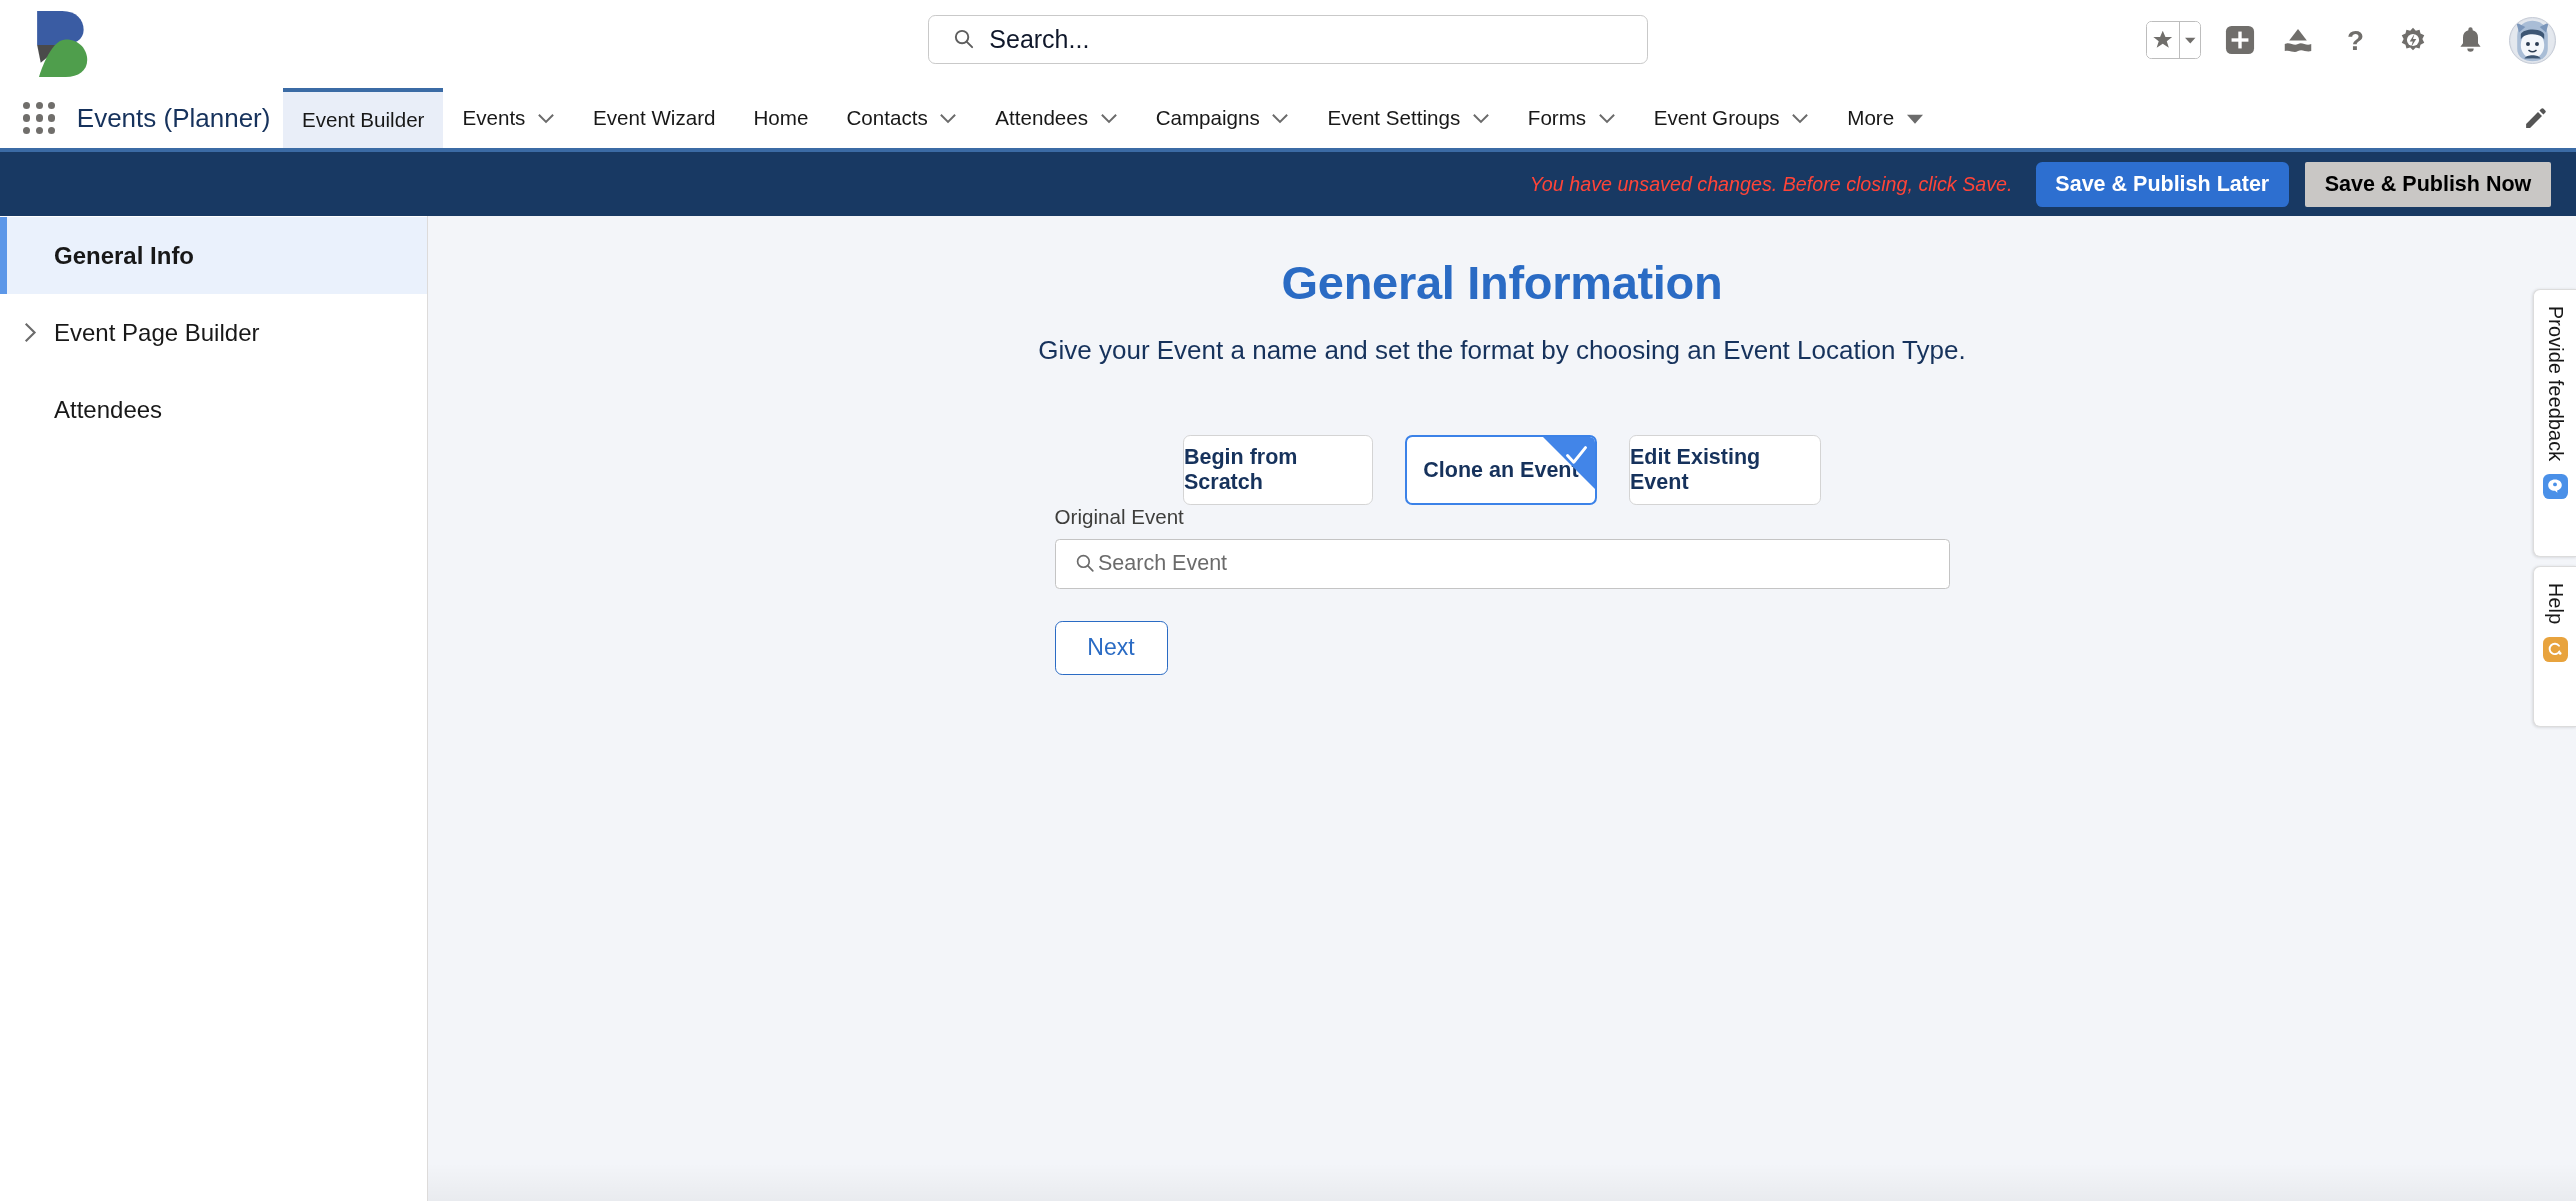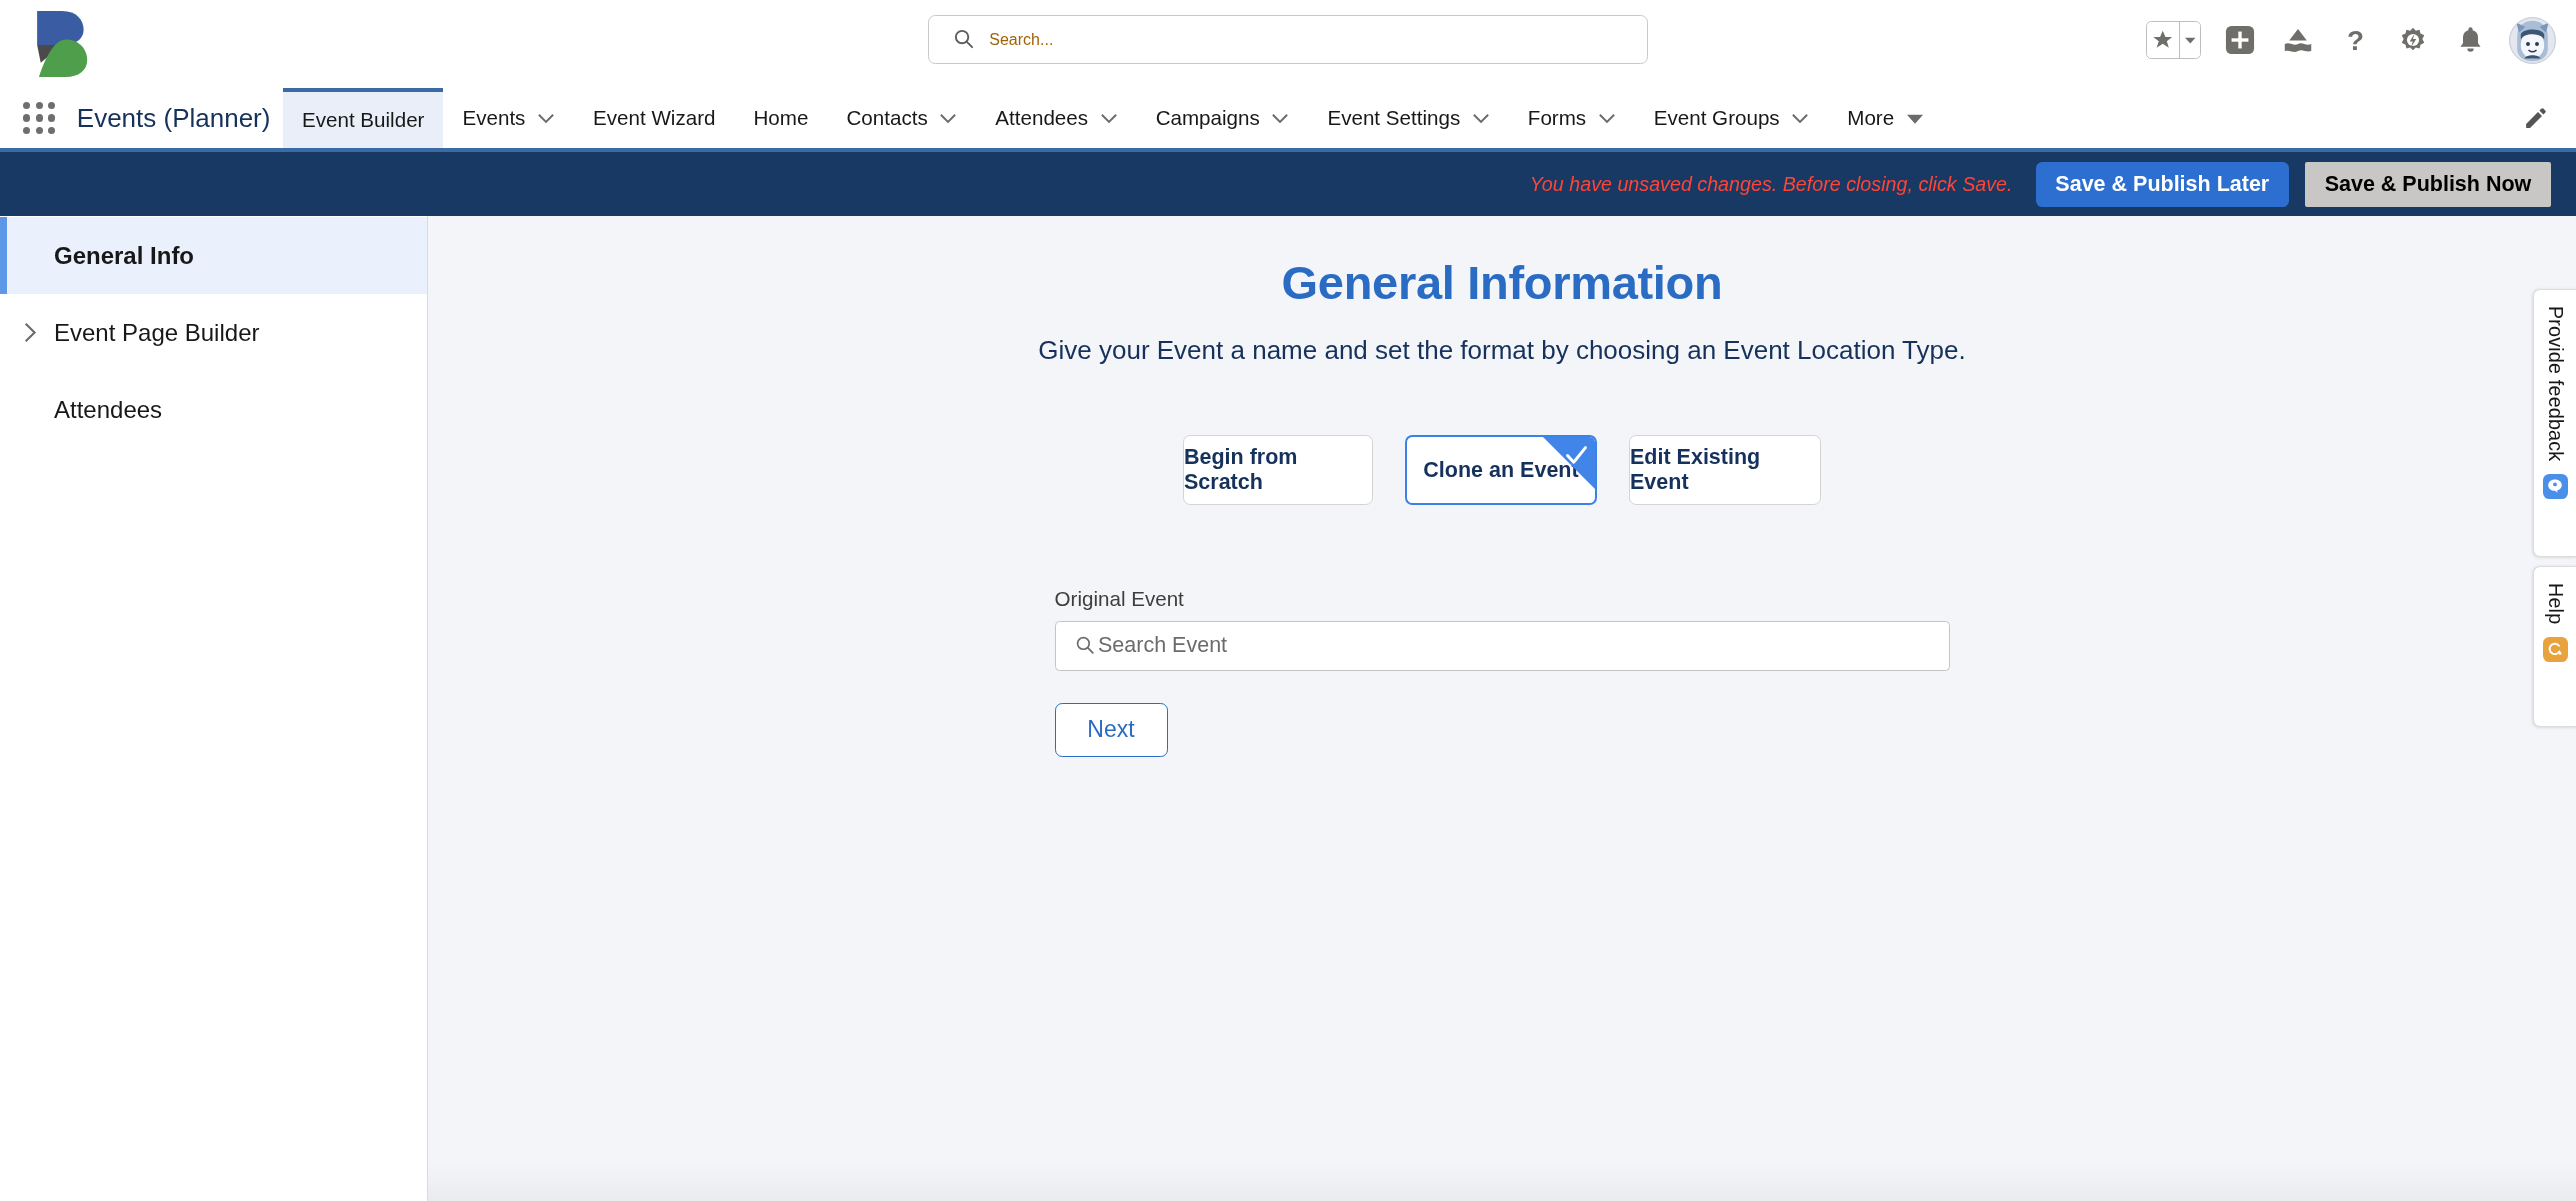--- a/index.html
+++ b/index.html
@@ -40,22 +40,22 @@
     height: 100%;
     border: 0.9px solid #c9c9c9;
     border-radius: 7.2px;
     background: #ffffff;
     display: flex;
     align-items: center;
     padding-left: 23px;
     gap: 14.3px;
   }
   .global-search .ph {
-    font-size: 16px;
-    color: #a16207;
+    font-size: 25px;
+    color: #0f172a;
     font-family: "Liberation Sans", sans-serif;
   }
 
   .header-icons {
     position: absolute;
     right: 19.7px;
     top: 12.5px;
     display: flex;
     align-items: center;
     gap: 19.7px;
@@ -299,21 +299,20 @@
   }
   .corner-check .tri {
     position: absolute; inset: 0;
     background: #4285e8;
     clip-path: polygon(100% 0, 0 0, 100% 100%);
   }
   .corner-check svg { position: absolute; right: 5.4px; top: 5.4px; }
 
   .field-block {
     width: 895px;
-    margin-top: 82px;
   }
   .field-label {
     font-size: 20.6px;
     color: #3e3e3c;
     margin-bottom: 9.8px;
   }
   .search-event {
     width: 100%;
     height: 50px;
     border: 0.9px solid #c4c4c4;

